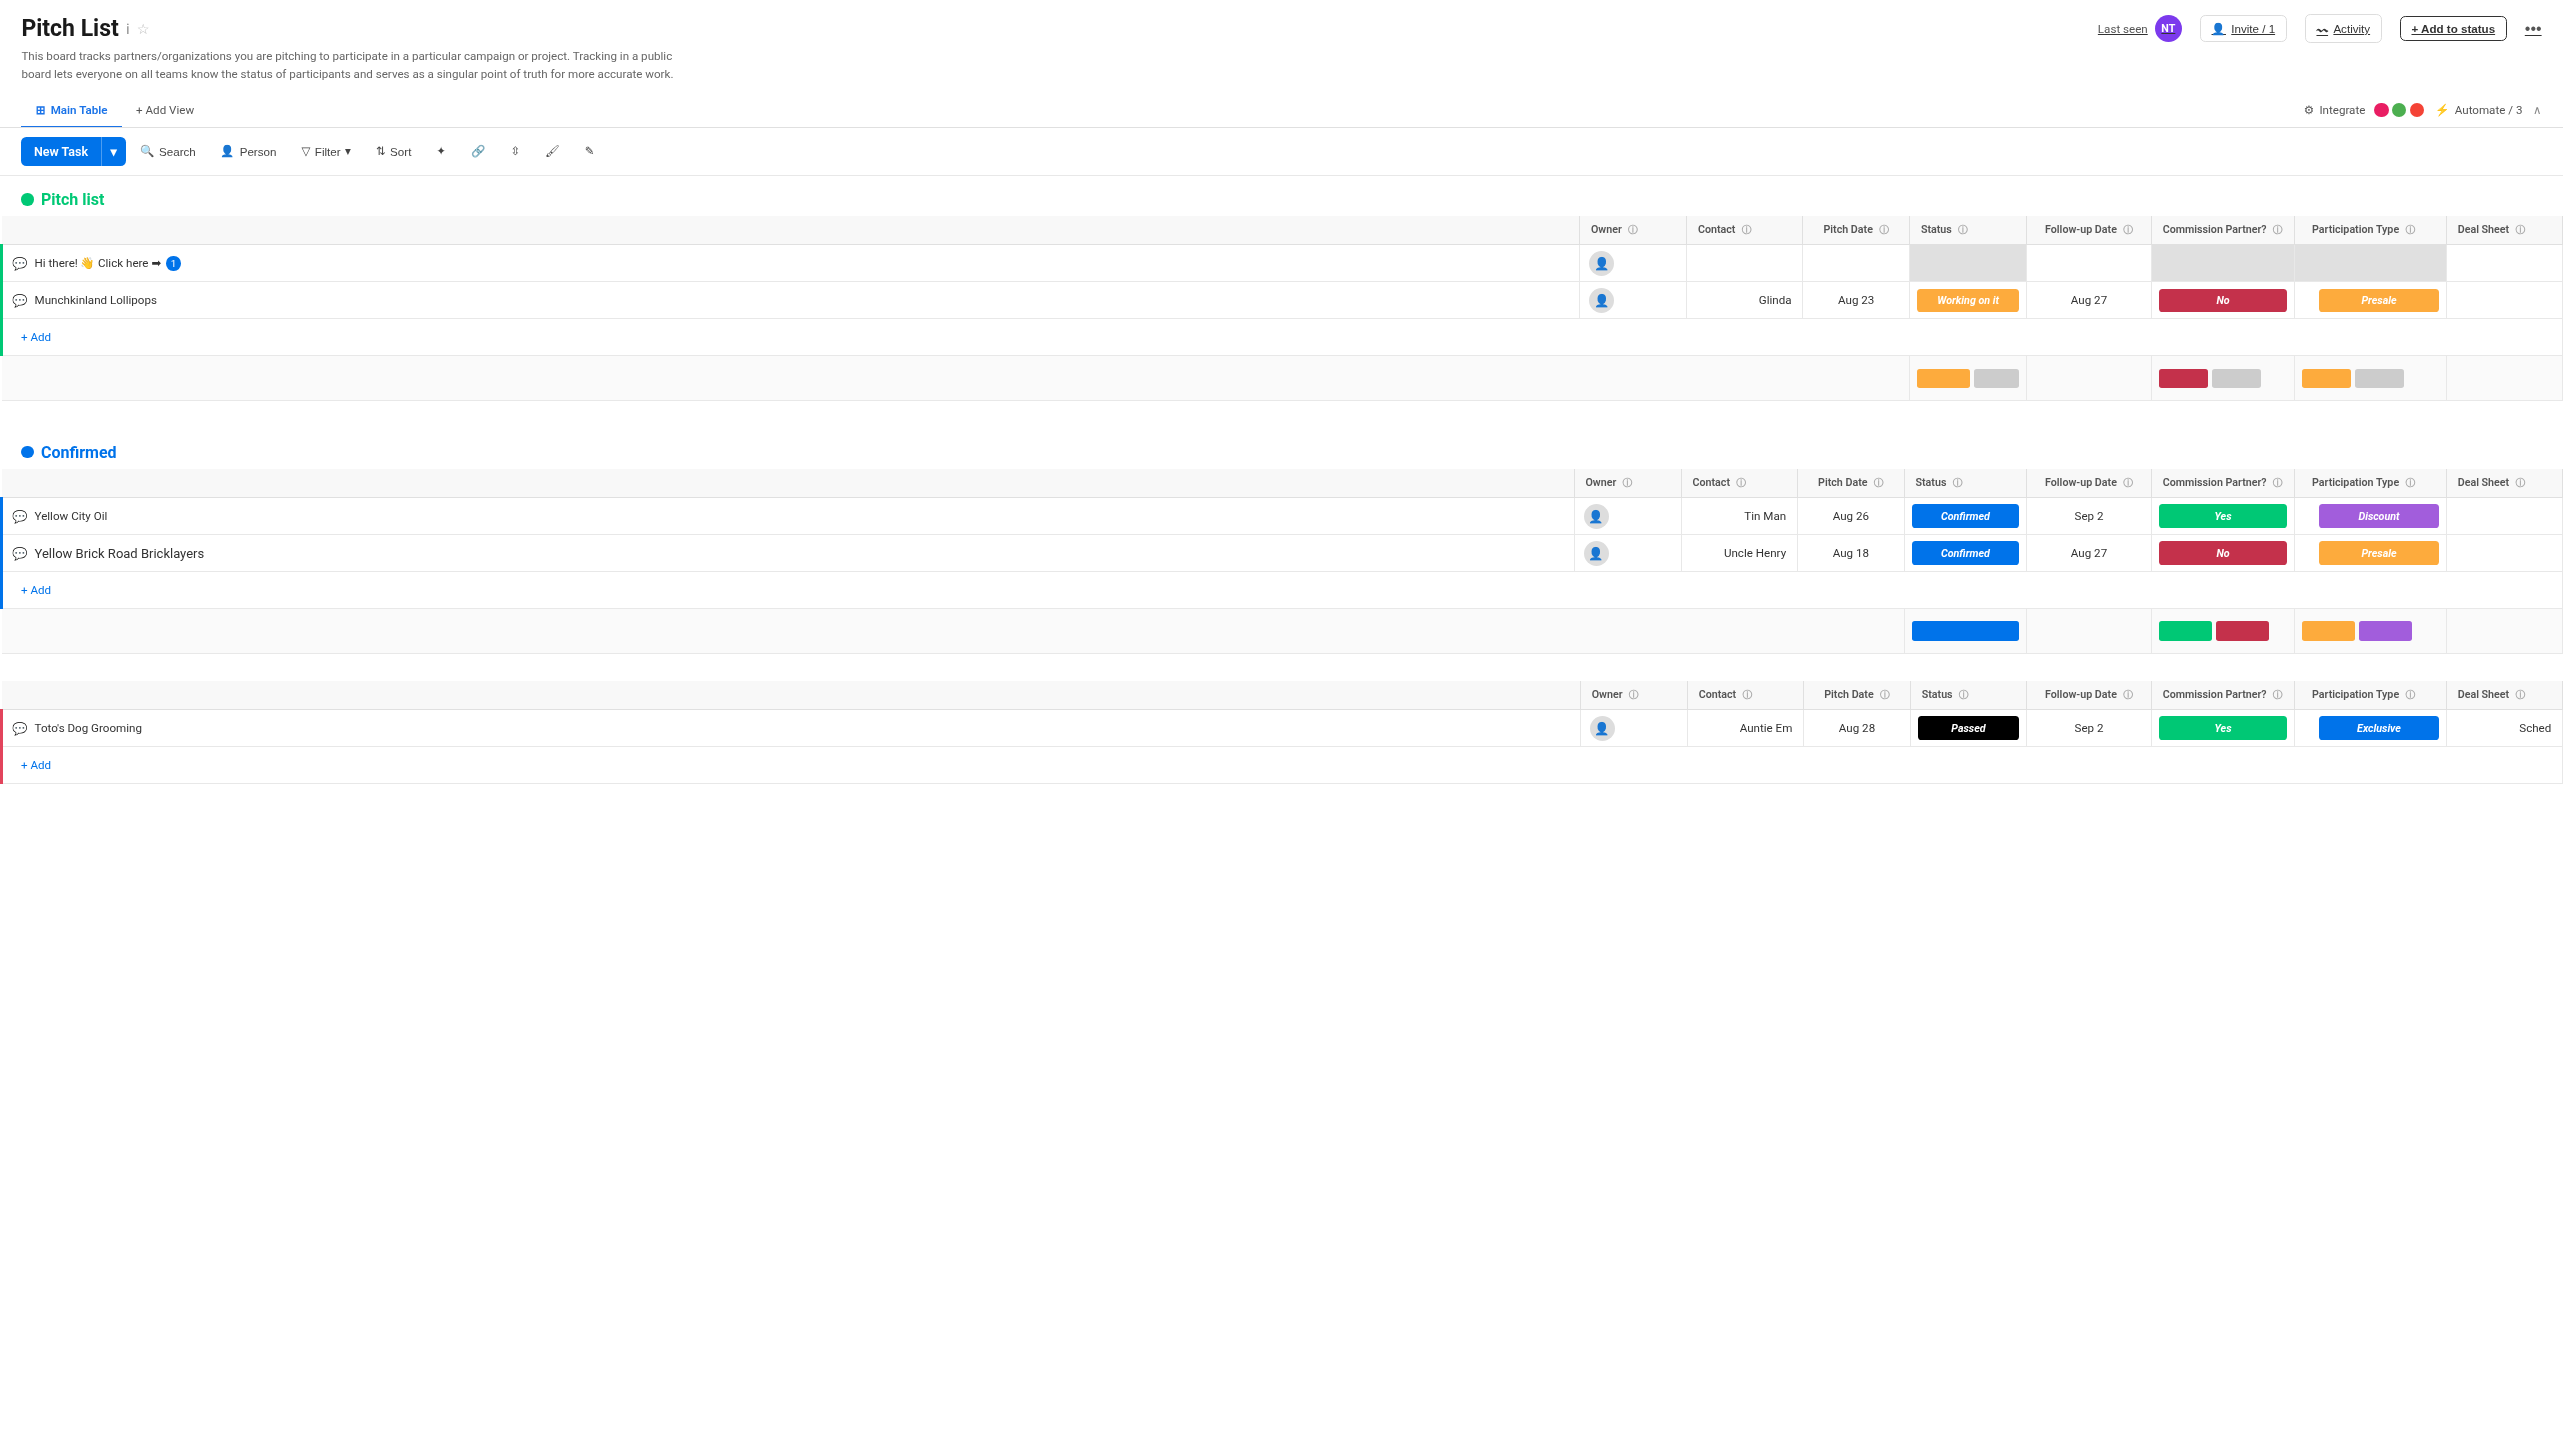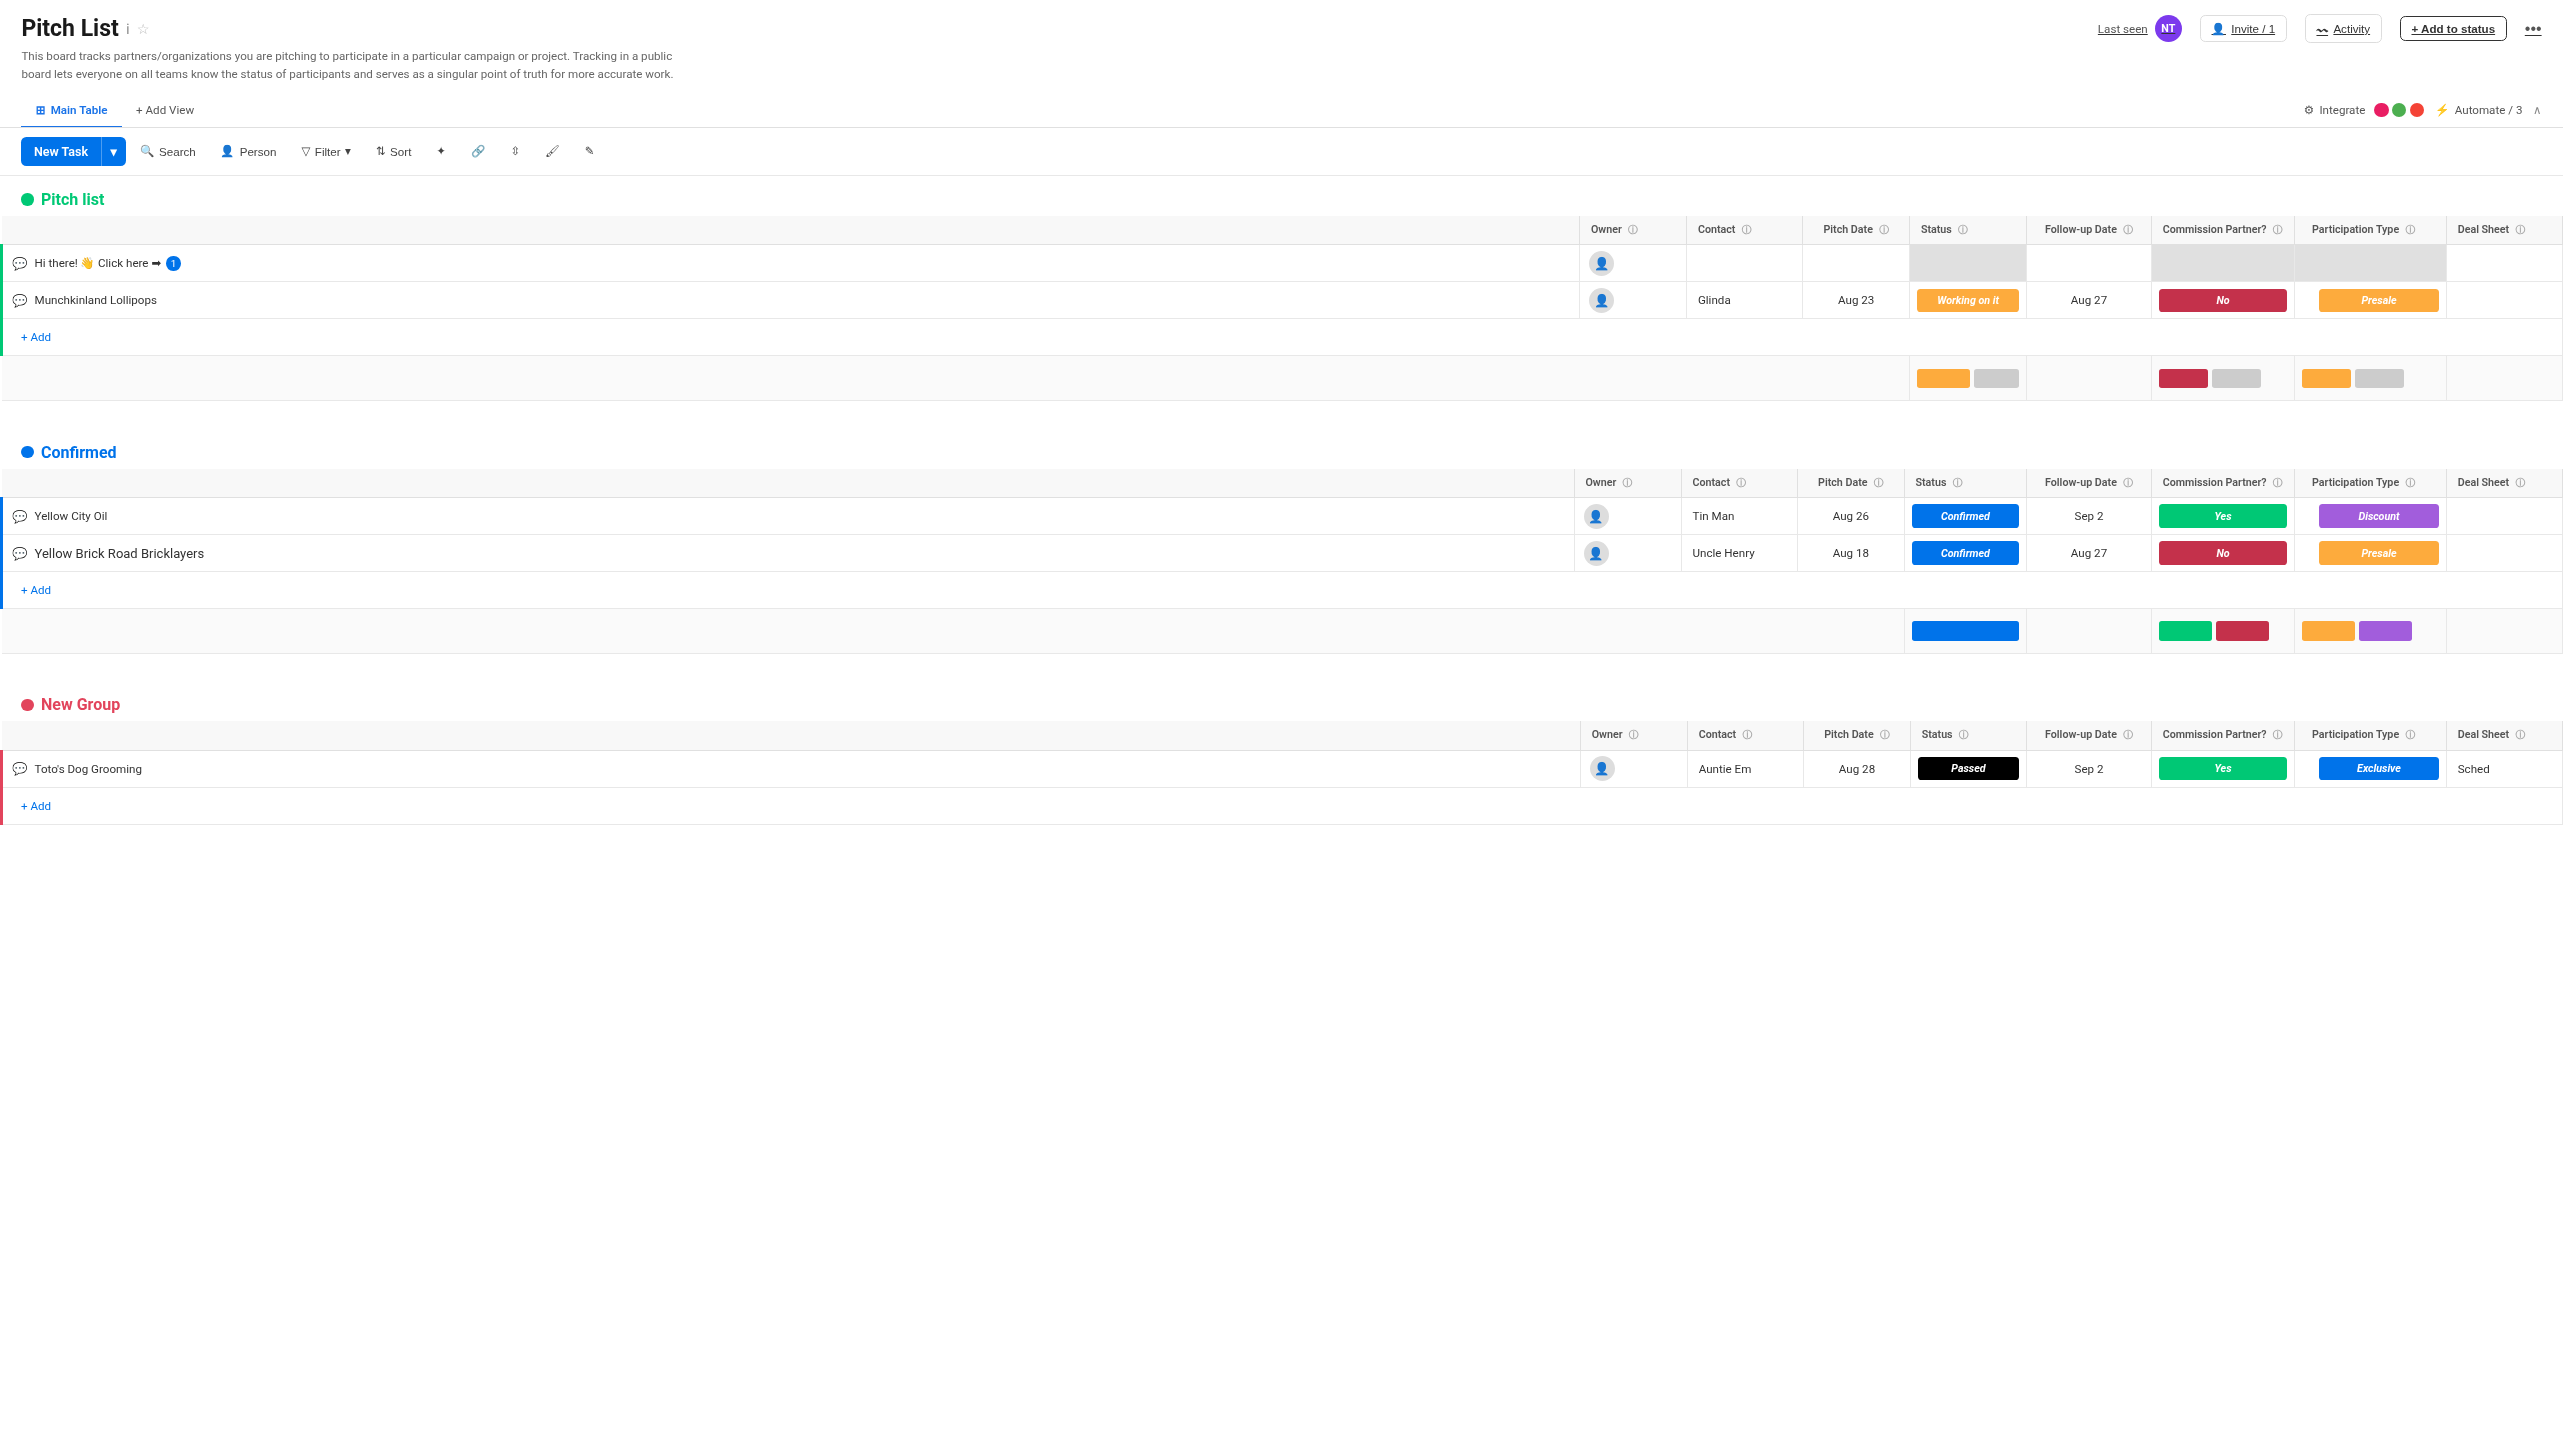--- a/index.html
+++ b/index.html
@@ -55,21 +55,21 @@
     td { padding: 0; border-bottom: 0.9px solid #e8e8e8; border-right: 0.9px solid #e8e8e8; vertical-align: middle; height: 37px; }
     .col-item { min-width: 178px; max-width: 267px; }
     .col-owner { width: 107px; }
     .col-contact { width: 116px; }
     .col-date { width: 107px; text-align: center; }
     .col-status { width: 116px; }
     .col-followup { width: 125px; text-align: center; }
     .col-commission { width: 143px; }
     .col-participation { width: 152px; padding-left: 17px; }
     .col-deal { width: 116px; }
-    .cell-text { padding: 7.1px 10.7px; font-size: 11.6px; color: #333; }
+    .cell-text { padding: 7.1px 10.7px; font-size: 11.6px; color: #333; text-align: right; }
     .cell-center { text-align: center; }
     .status-badge { display: block; margin: 3.6px 7.1px; padding: 5.3px 9px; border-radius: 3.6px; text-align: center; font-size: 10.7px; font-weight: 700; color: #fff; font-style: italic; }
     .status-working { background: #fdab3d; }
     .status-confirmed { background: #0073ea; }
     .status-passed { background: #000000; }
     .badge-yes { background: #00c875; }
     .badge-no { background: #c4314b; }
     .badge-presale { background: #fdab3d; }
     .badge-discount { background: #a25ddc; }
     .badge-exclusive { background: #0073ea; }
@@ -445,24 +445,20 @@
               </div>
             </td>
             <td></td>
           </tr>
         </tbody>
       </table>
     </div>
   </div>
 
   <div class="group">
-    <div class="group-header">
-      <div class="group-indicator ind-red"></div>
-      <span class="group-name red">New Group</span>
-    </div>
     <div class="table-wrap">
       <table>
         <thead>
           <tr>
             <th class="col-item"></th>
             <th class="col-owner">
               <span>Owner</span>
               <span class="info-icon">ⓘ</span>
             </th>
             <th class="col-contact">

